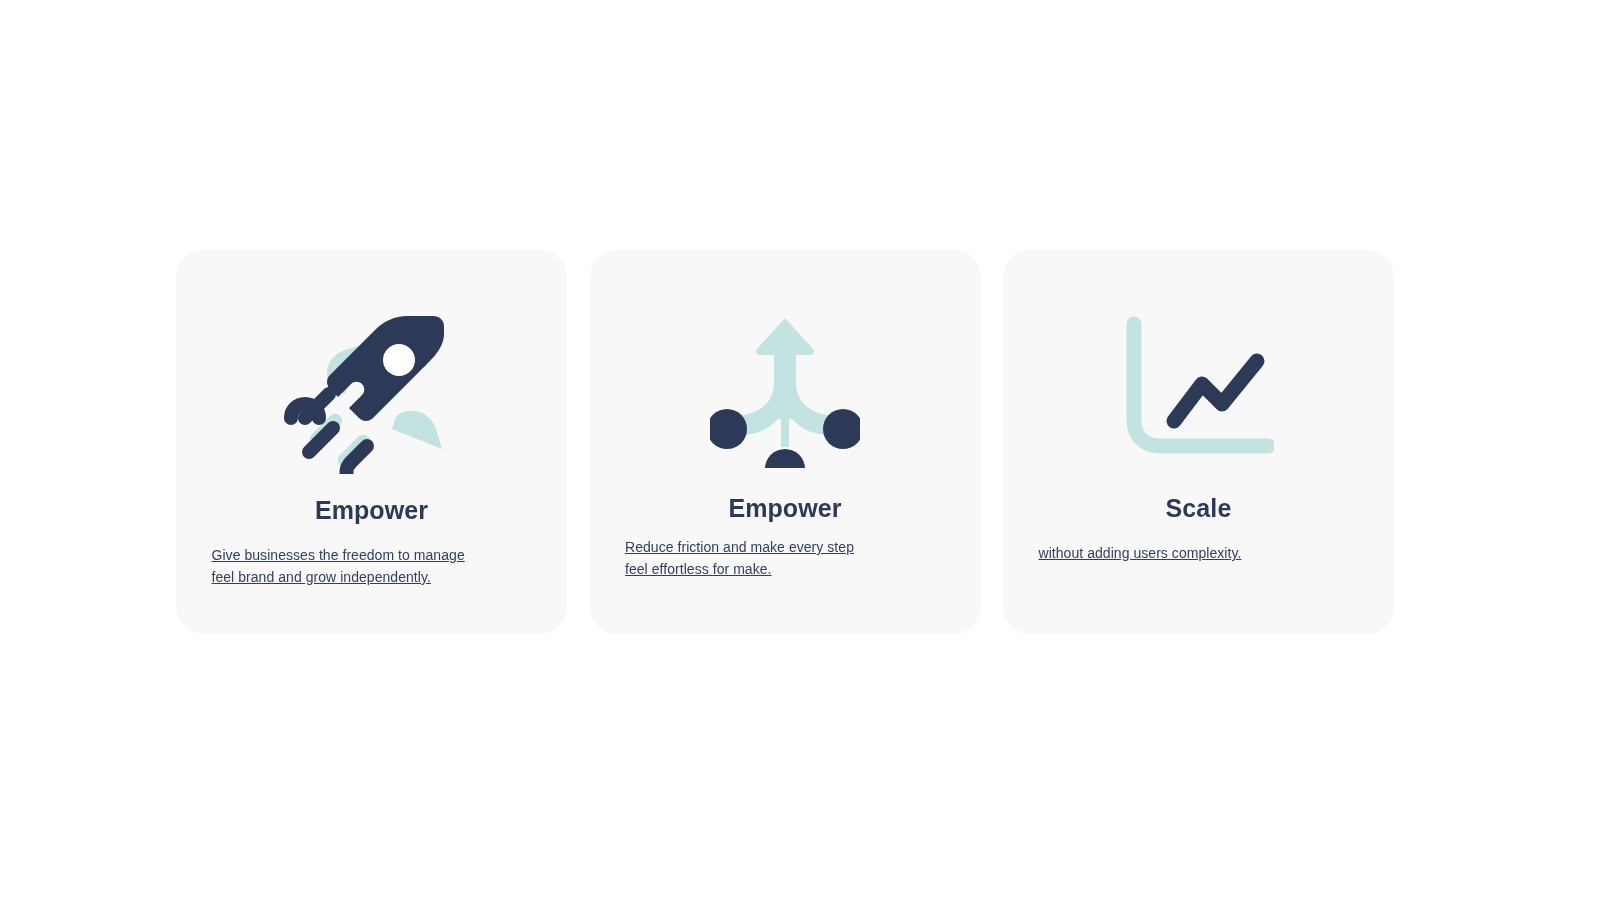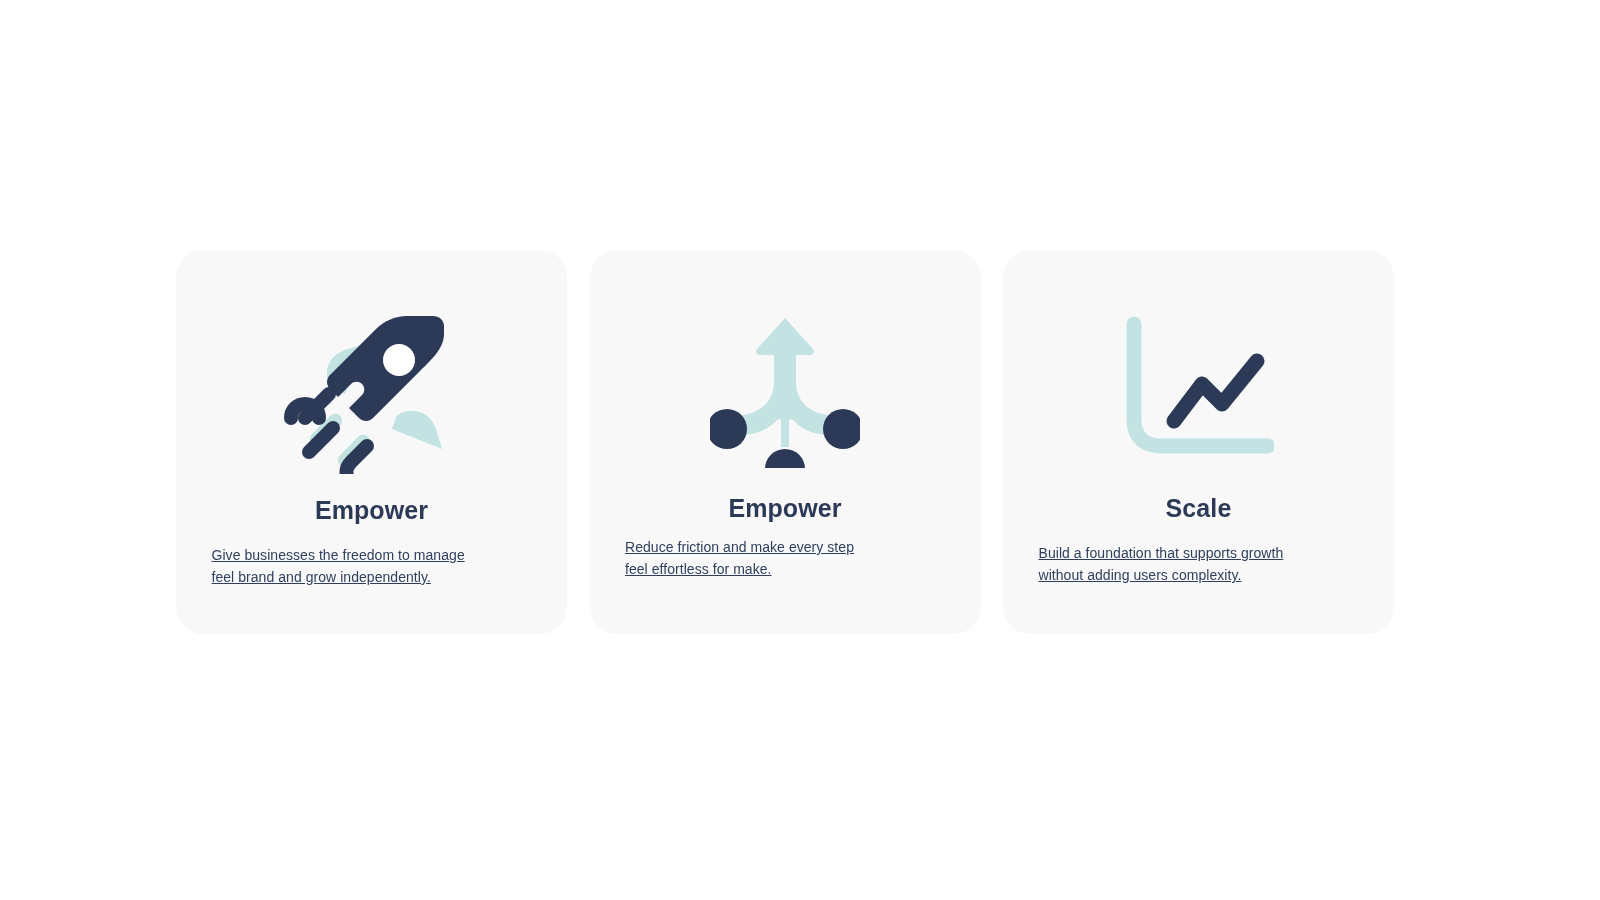--- a/index.html
+++ b/index.html
@@ -181,19 +181,18 @@
             <path d="M10 8 L10 104 C10 120 20 130 36 130 L144 130" stroke="#c3e3e3" stroke-width="15"></path>
 
             <path d="M50 105 L78 68 L98 88 L133 45" stroke="#2c3a57" stroke-width="15"></path>
           </g>
         </svg>
       </div>
 
       <div class="card-title">Scale</div>
 
       <div class="card-desc">
-        <span class="line">Build a foundation that supports growth</span>
         <span class="line">without adding users complexity.</span>
       </div>
     </div>
 
   </div>
 </div>
 
 </body></html>

